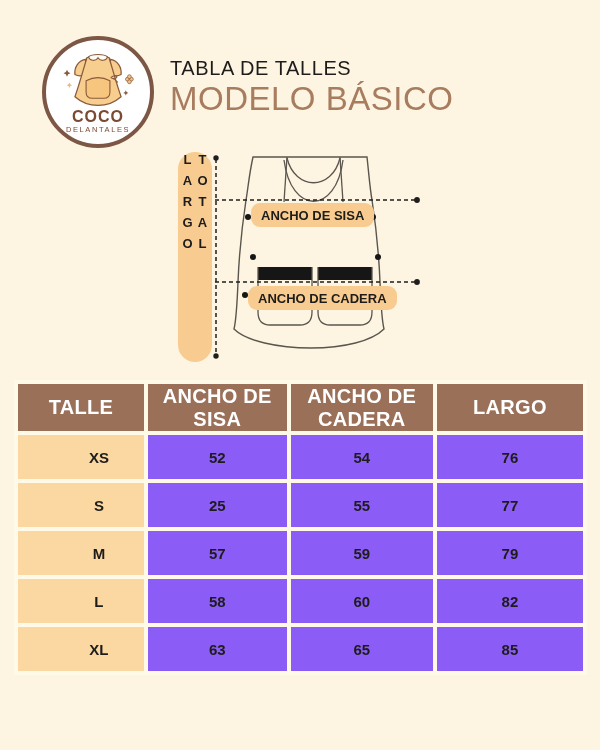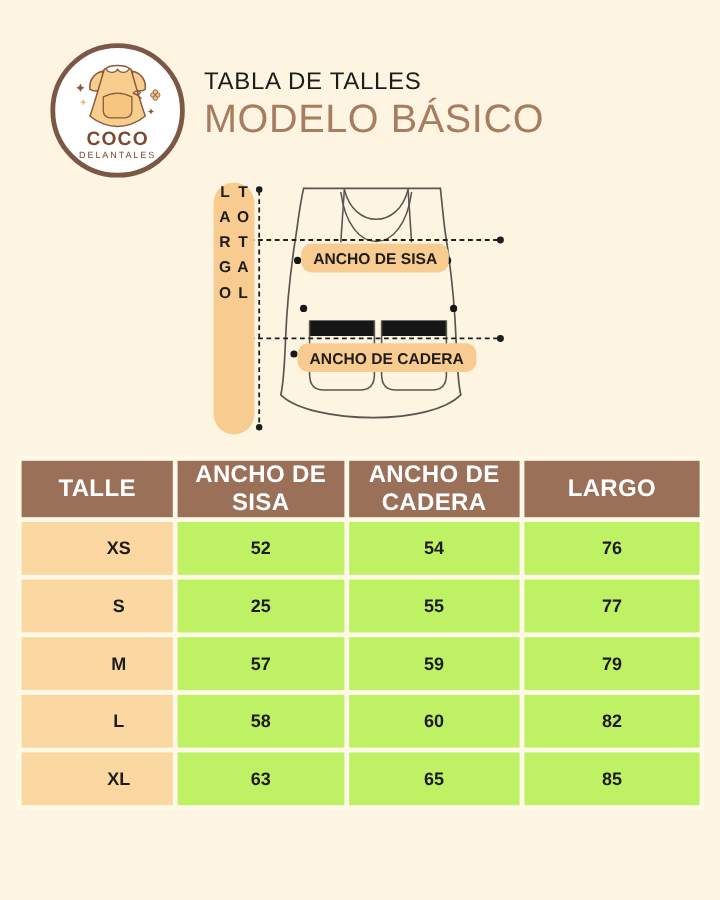--- a/index.html
+++ b/index.html
@@ -67,21 +67,21 @@
     border-collapse:separate; border-spacing:4px;
     background:#FFF9E8;
     table-layout:fixed;
   }
   table.sizes th {
     background:#9A7059; color:#FFFFFF;
     height:47px; font-size:20px; font-weight:bold;
     text-align:center; letter-spacing:0.3px;
   }
   table.sizes td {
-    background:#bef264; height:44px;
+    background:#8b5cf6; height:44px;
     font-size:15px; font-weight:bold; text-align:center;
     color:#1D1C1A;
   }
   table.sizes td.size-col { background:#FBD7A2;padding-left:36px; }
   col.c-talle  { width:22.3%; }
   col.c-sisa   { width:24.6%; }
   col.c-cadera { width:25.2%; }
   col.c-largo  { width:25.9%; }
 </style>
 </head>

